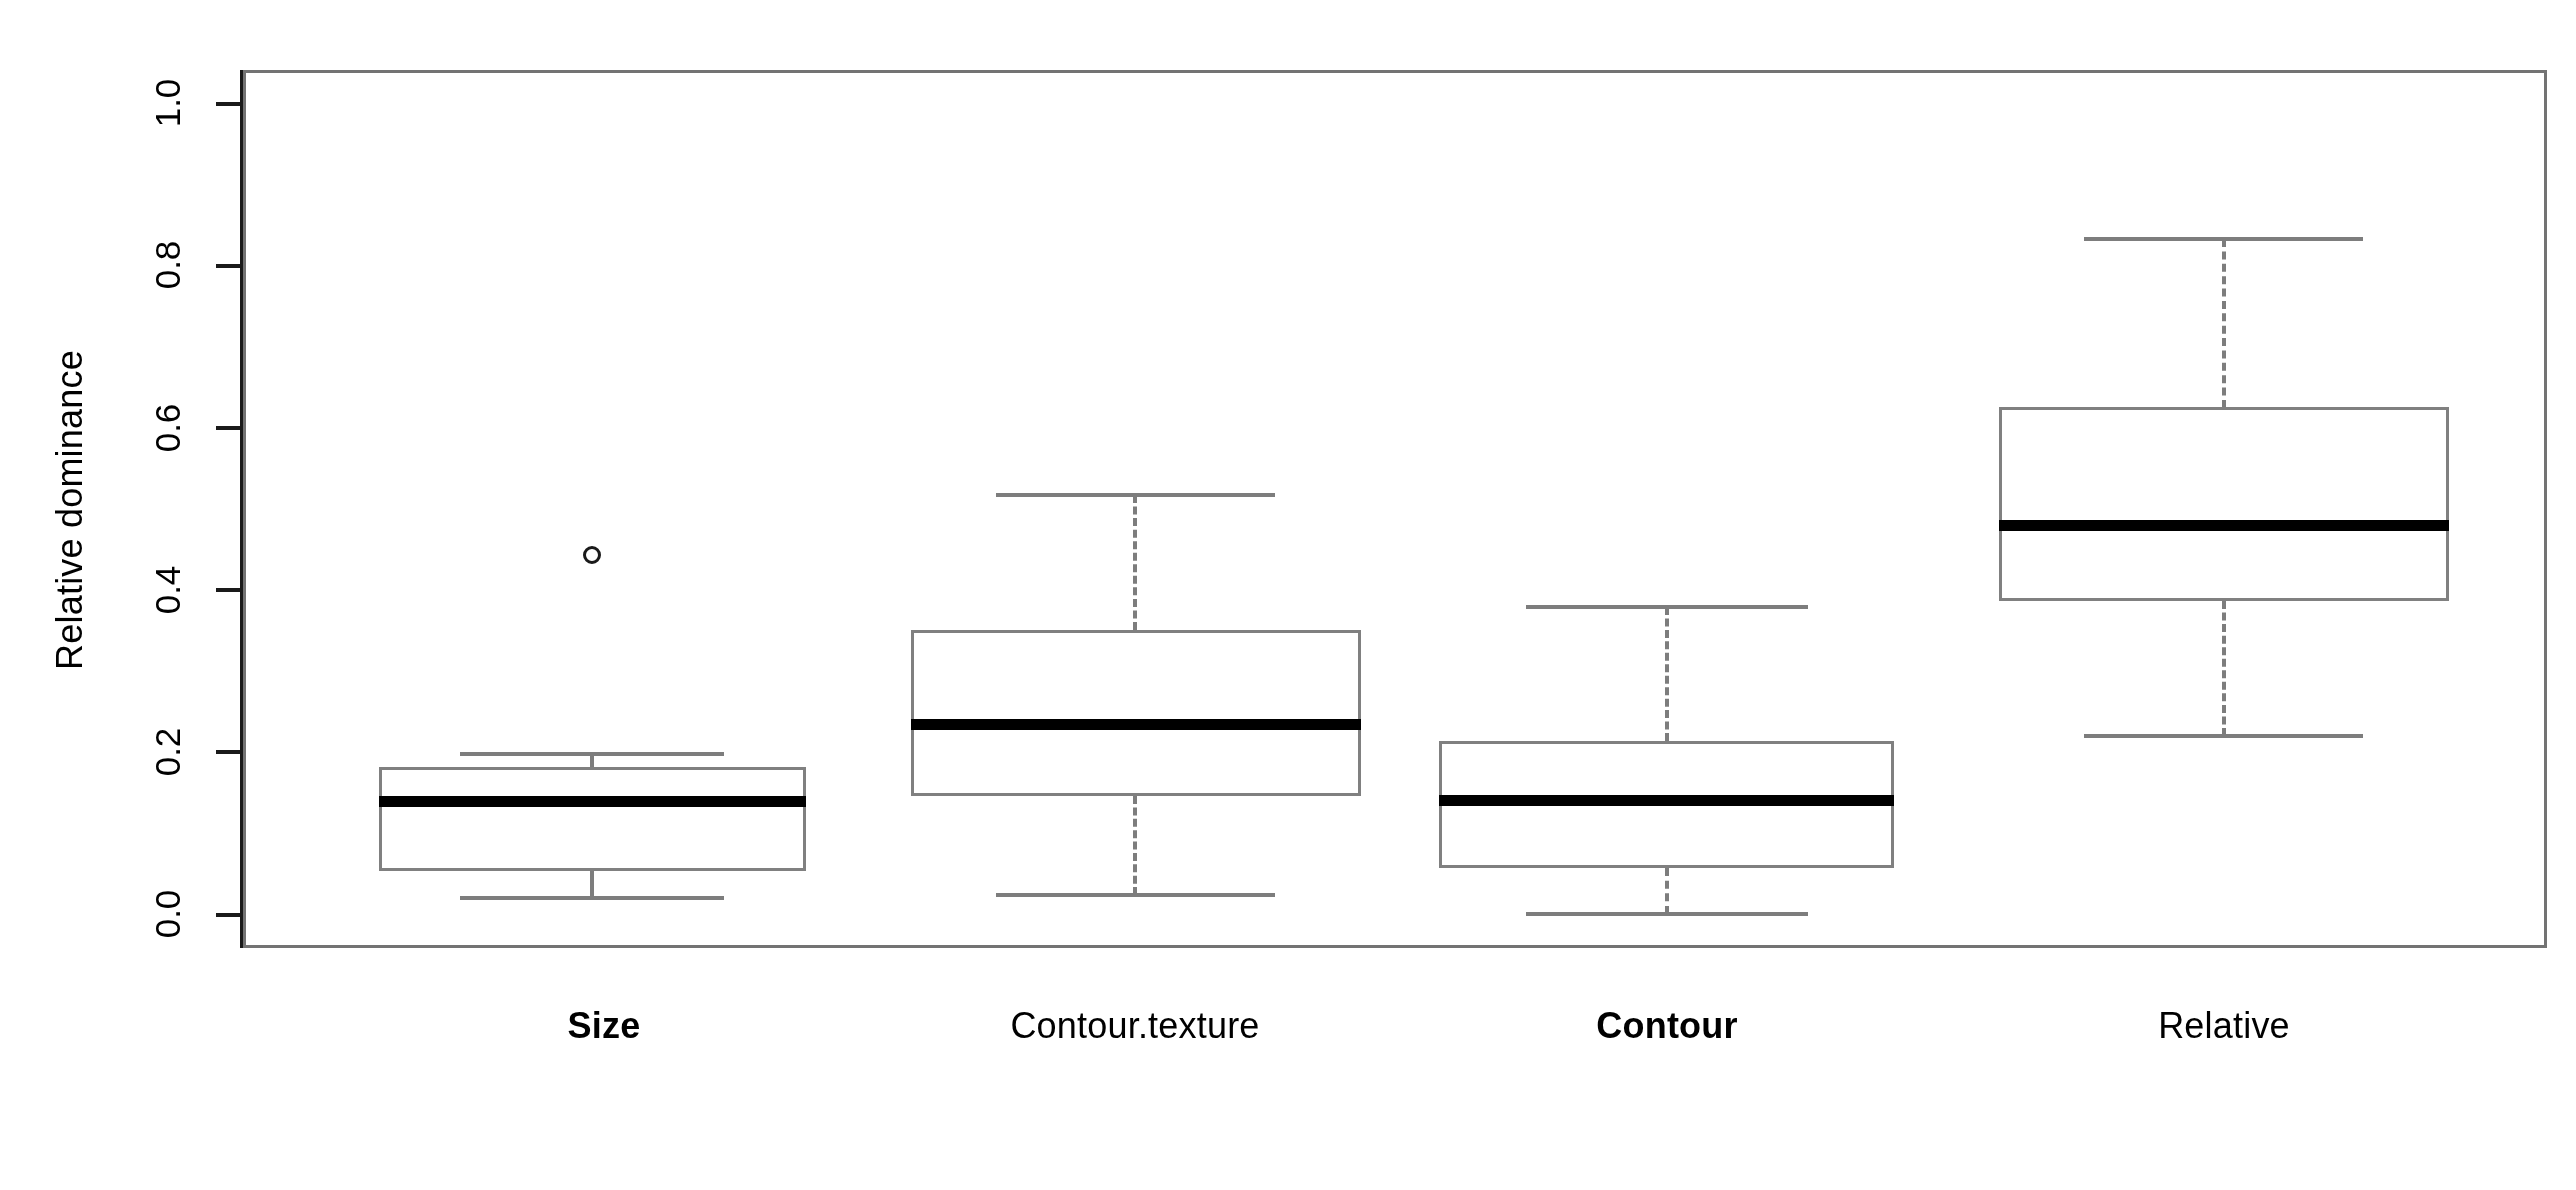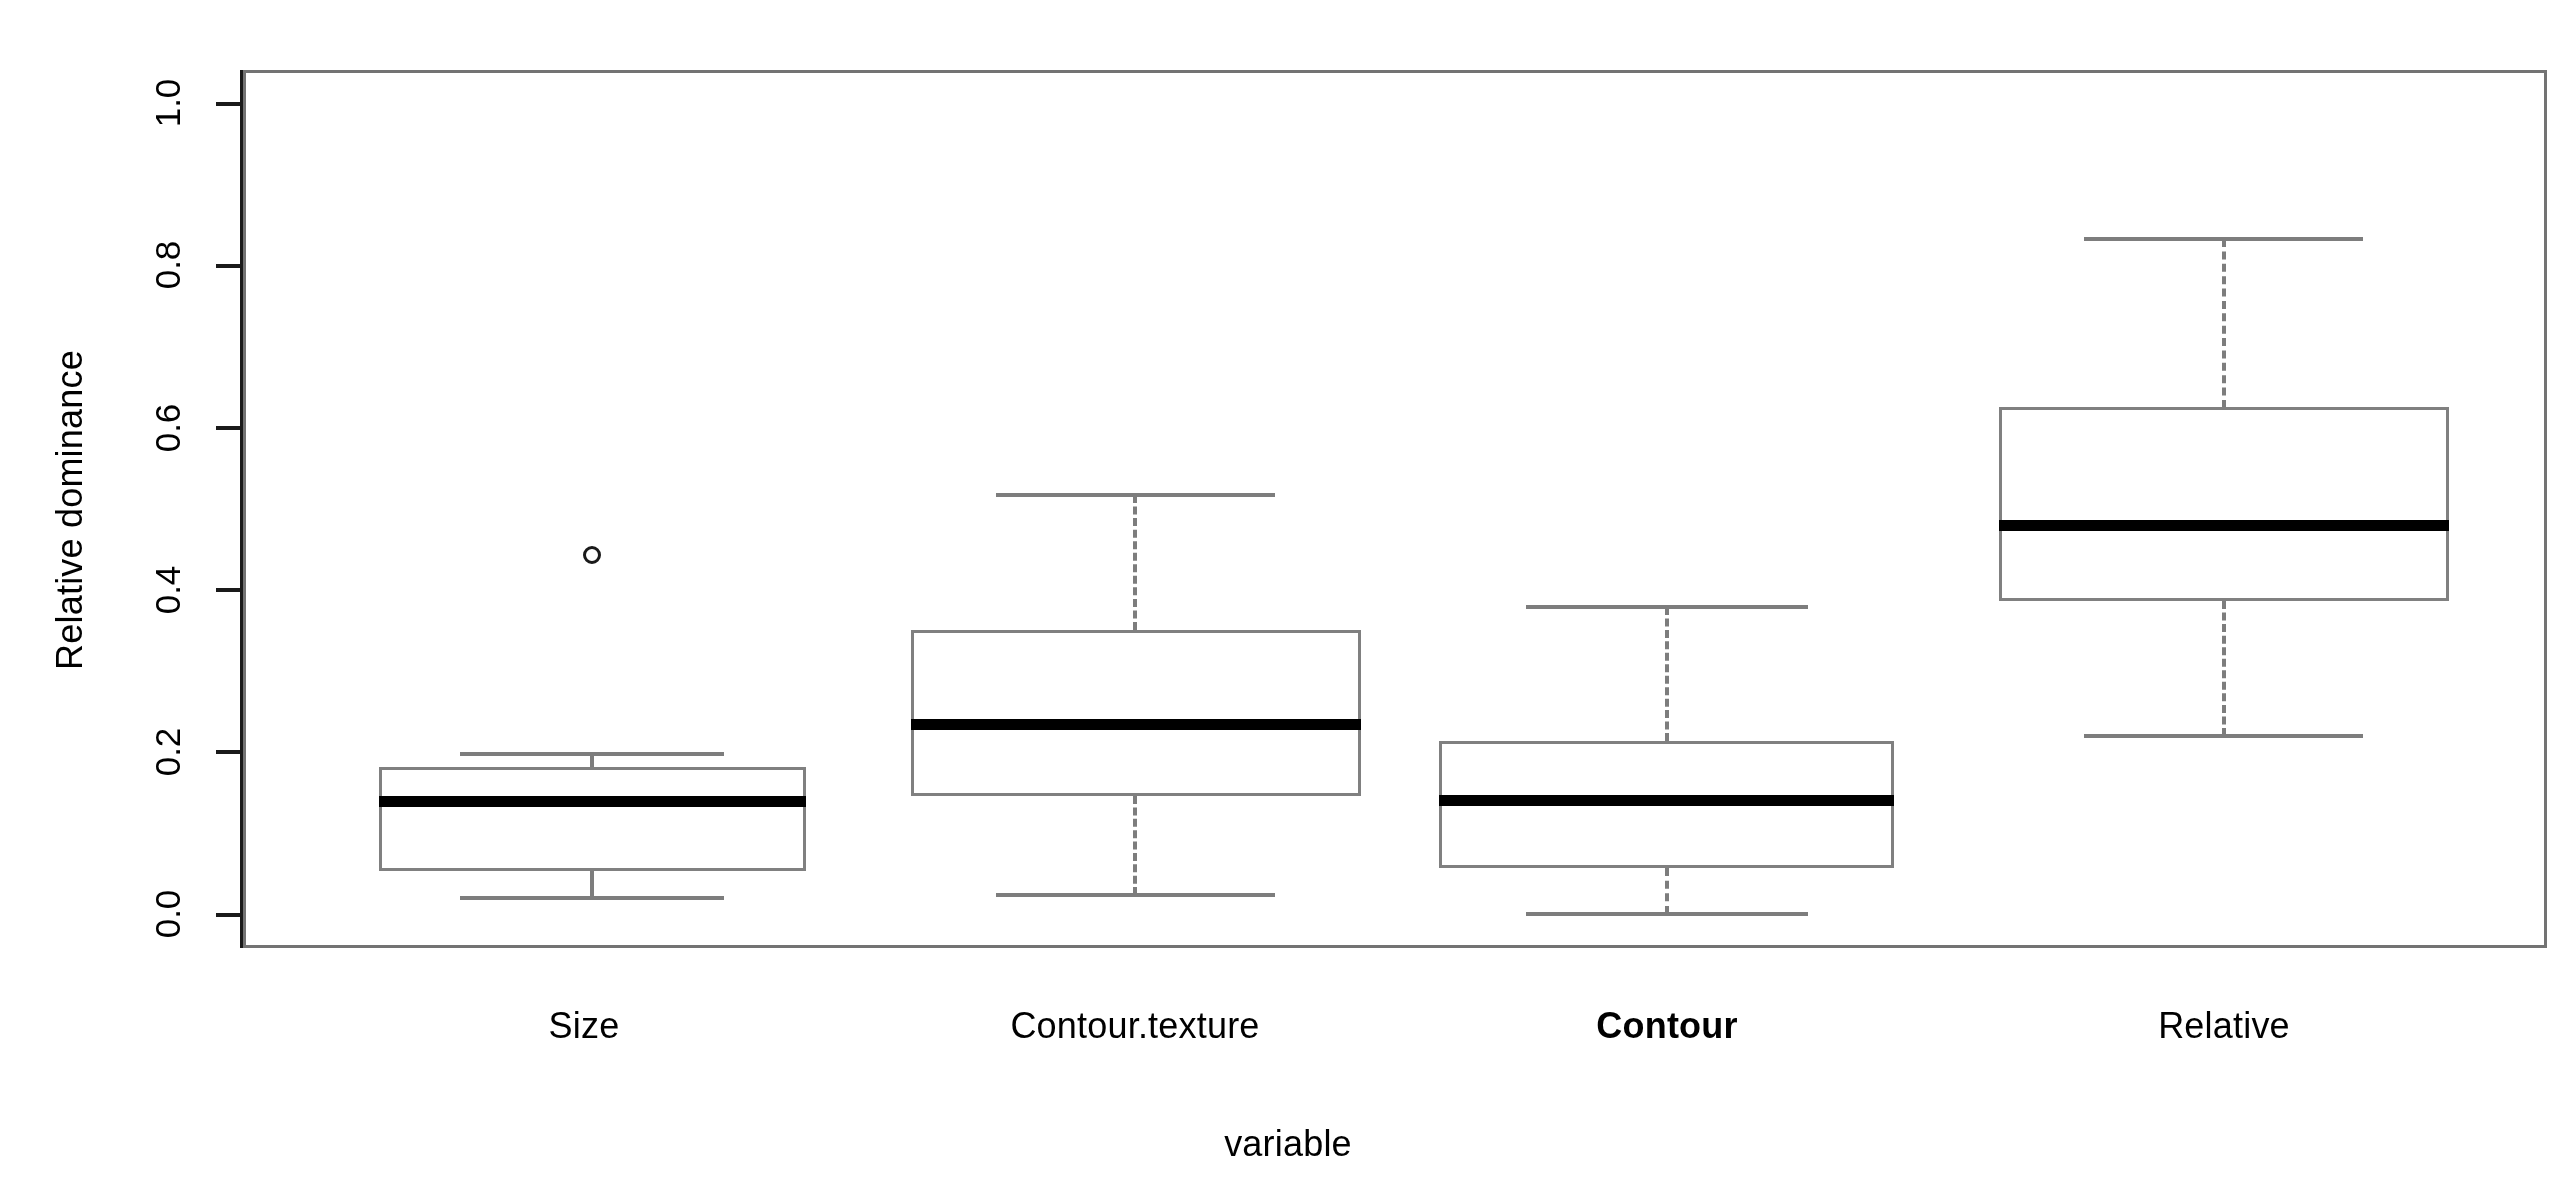--- a/index.html
+++ b/index.html
@@ -193,22 +193,21 @@
       <div class="bp-median" style="left: 1439px; top: 795px; width: 455px;"></div>
       <div class="bp-whisker dashed" style="left: 2222px; top: 239px; height: 169px;"></div>
       <div class="bp-whisker dashed" style="left: 2222px; top: 601px; height: 135px;"></div>
       <div class="bp-cap" style="left: 2084px; top: 237px; width: 279px;"></div>
       <div class="bp-cap" style="left: 2084px; top: 734px; width: 279px;"></div>
       <div class="bp-box" style="left: 1999px; top: 407px; width: 450px; height: 194px;"></div>
       <div class="bp-median" style="left: 1999px; top: 520px; width: 450px;"></div>
     </div>
 
   <div id="xticks">
-      <div class="xtick-label" style="left: 340px;">Size</div>
+      <div class="xtick-label" style="left: 360px; font-weight: bold;">Size</div>
       <div class="xtick-label" style="left: 891px;">Contour.texture</div>
       <div class="xtick-label" style="left: 1423px; font-weight: bold;">Contour</div>
       <div class="xtick-label" style="left: 1980px;">Relative</div>
     </div>
 
-  <div id="xlab">variable</div>
 
 </div>
 
 
 </body></html>

